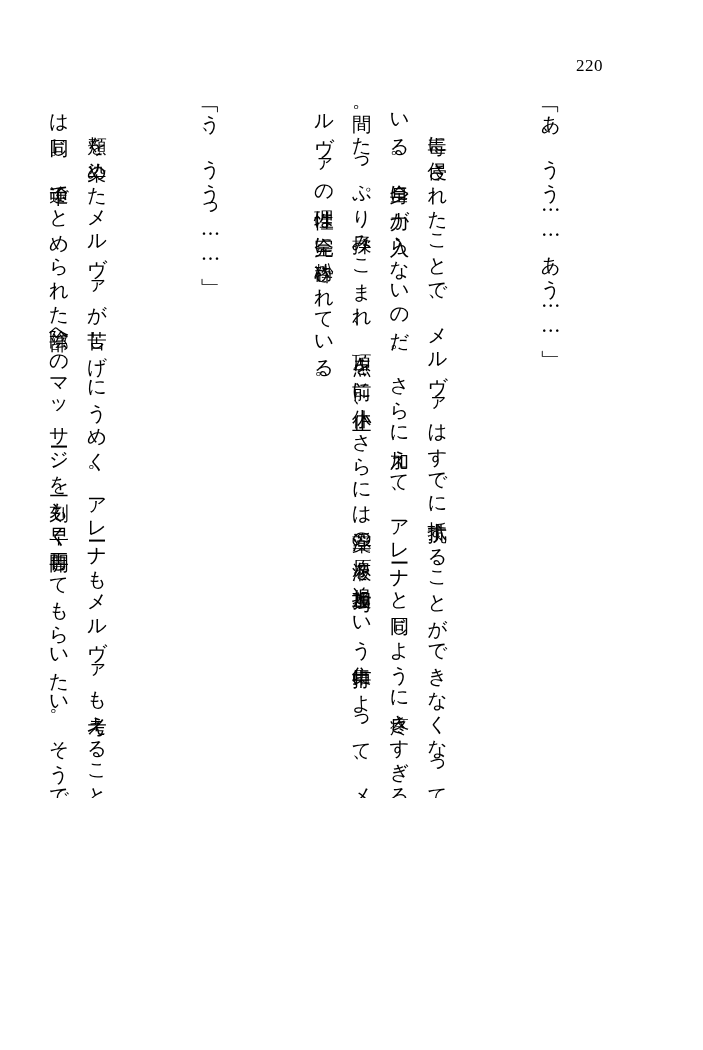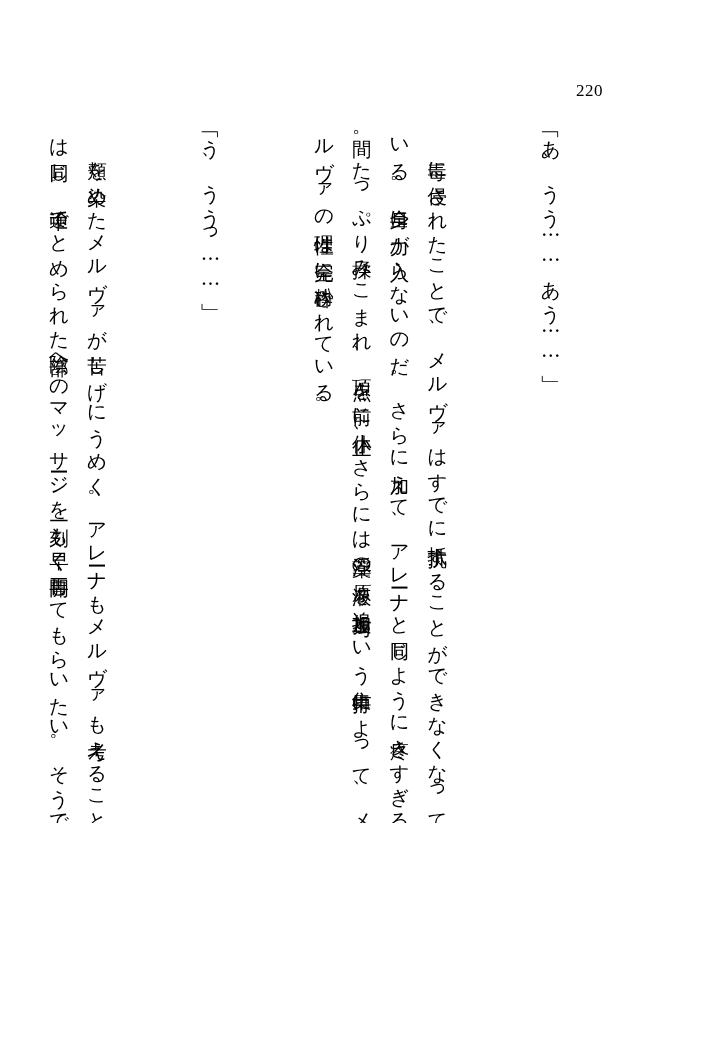--- a/index.html
+++ b/index.html
@@ -13,21 +13,20 @@
     overflow: hidden;
     font-family: "DejaVu Serif", "Liberation Serif", serif;
     color: #000000;
   }
   .page {
     position: relative;
     width: 703px;
     height: 858px;
     background: #ffffff;
     box-sizing: border-box;
-    margin-top: 25px;
   }
   .page-number {
     position: absolute;
     top: 56px;
     right: 100px;
     font-size: 17px;
     font-family: "Liberation Serif", serif;
     letter-spacing: 0.5px;
     color: #000;
   }

